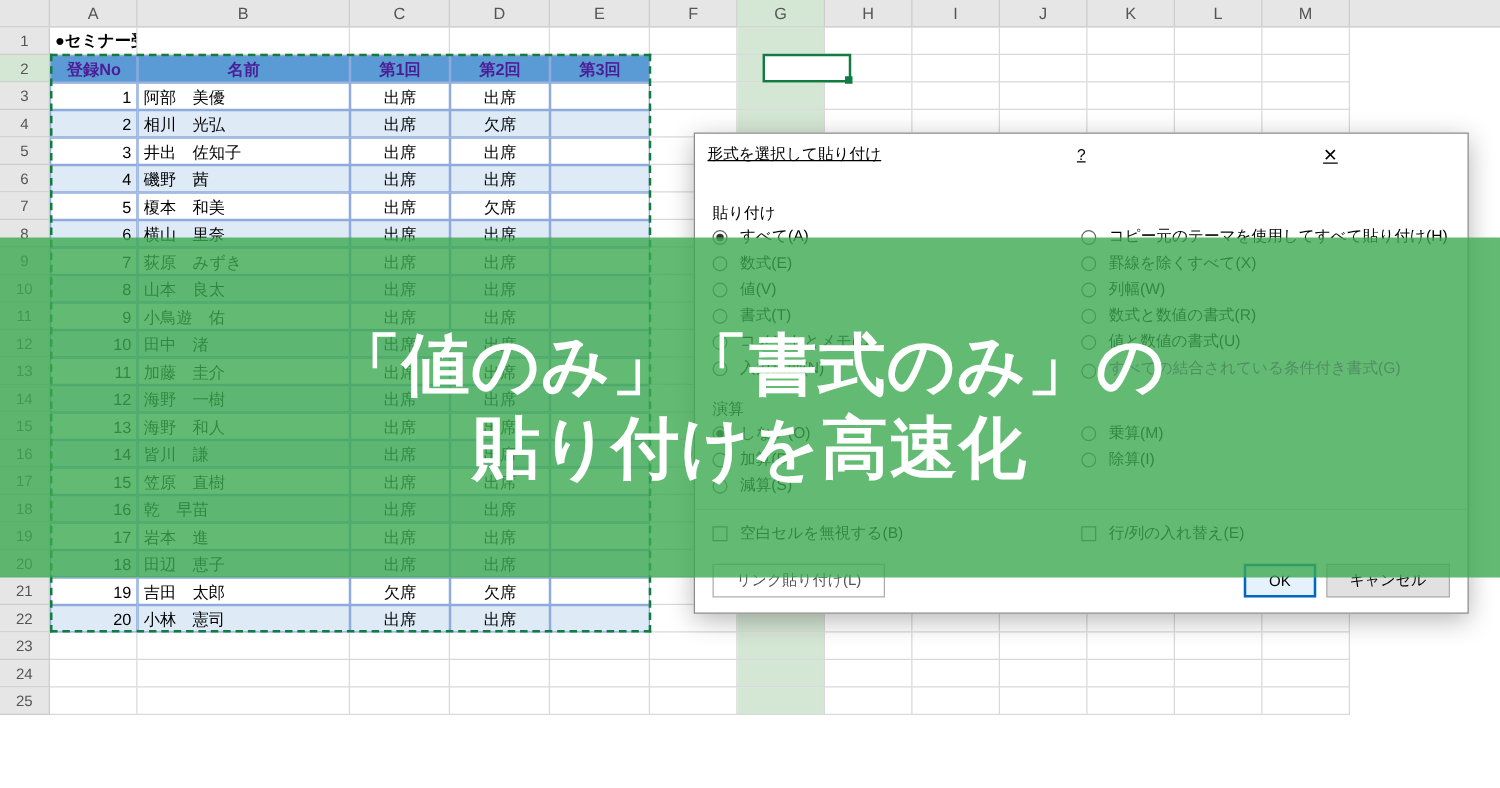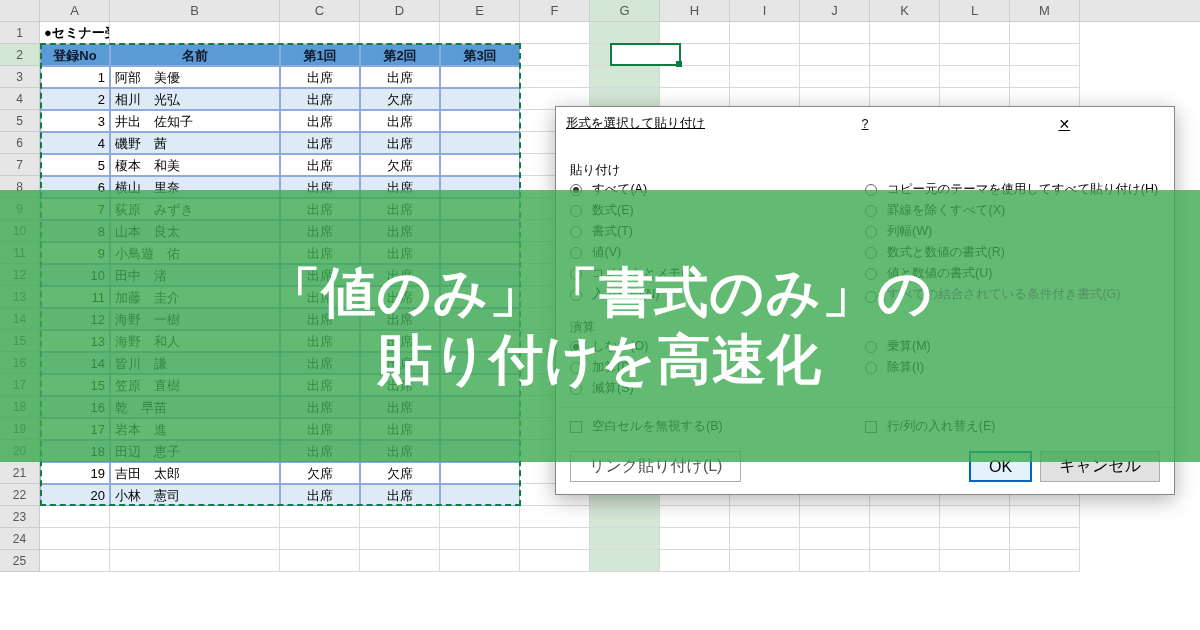--- a/index.html
+++ b/index.html
@@ -15,21 +15,21 @@
   
   
   .grid { position: relative; }
   .row { display: flex; height: 22px; }
   .row-h { width: 40px; text-align: center; font-size: 12px; color:#555; background:#e6e6e6; border-right:1px solid #ccc; border-bottom:1px solid #ccc; line-height:22px; }
   .row.sel .row-h { background:#d4e6d4; }
   .cell { border-right: 1px solid #d9d9d9; border-bottom: 1px solid #d9d9d9; font-size: 13px; line-height: 22px; padding: 0 4px; overflow: hidden; white-space: nowrap; }
   
   
   .title-cell { font-weight: bold; }
-  .hdr { background: #5b9bd5; color: #0f172a; text-align: center; font-weight: bold; border: 1px solid #8faadc; }
+  .hdr { background: #5b9bd5; color: #4c1d95; text-align: center; font-weight: bold; border: 1px solid #8faadc; }
   .tc { border: 1px solid #8faadc; }
   .band { background: #deebf7; }
   .num { text-align: right; }
   .att { text-align: center; }
   
   
   .marquee { position: absolute; border: 2px dashed #107c41; pointer-events: none; }
   
   
   .active-cell { position: absolute; border: 2px solid #107c41; background:#fff; }
@@ -46,21 +46,21 @@
   .dlg-cols { display:flex; }
   .dlg-col { flex:1; display:flex; flex-direction:column; gap:4px; }
   .radio, .check { display:flex; align-items:center; gap:10px; }
   .rad { width:12px; height:12px; border:1px solid #666; border-radius:50%; display:inline-block; position:relative; }
   .rad.on::after { content:""; position:absolute; inset:2px; background:#333; border-radius:50%; }
   .chk { width:12px; height:12px; border:1px solid #666; display:inline-block; }
   .disabled { color:#a21caf;align-items:flex-end; }
   .dlg-hr { border-top:1px solid #ddd; margin:10px -14px; }
   .dlg-btns { display:flex; gap:8px; padding: 4px 14px 12px; }
   .dlg-btns .spacer { flex:1; }
-  .btn { padding: 4px 18px; border:1px solid #adadad; background:#e1e1e1; font-size:16px; }
+  .btn { padding: 4px 18px; border:1px solid #adadad; background:#e1e1e1; font-size:12px; }
   .btn.primary { border:2px solid #0067c0; background:#e5f1fb; }
   .btn.link { background:none; border:1px solid #adadad; color:#555; }
   
   
   .overlay-band {
     position:absolute; left:0; right:0; top:190px; height:272px;
     background: rgba(60,170,80,0.80);
     display:flex; flex-direction:column; align-items:center; justify-content:center;
     color:#fff; font-weight:600; line-height:1.25;
   }
@@ -506,25 +506,25 @@
         <label class="radio">
             <span class="rad on"></span>
             <span>すべて(A)</span>
           </label>
         <label class="radio">
             <span class="rad"></span>
             <span>数式(E)</span>
           </label>
         <label class="radio">
             <span class="rad"></span>
+            <span>値(V)</span>
+          </label>
+        <label class="radio">
+            <span class="rad"></span>
             <span>書式(T)</span>
-          </label>
-        <label class="radio">
-            <span class="rad"></span>
-            <span>値(V)</span>
           </label>
         <label class="radio">
             <span class="rad"></span>
             <span>コメントとメモ(C)</span>
           </label>
         <label class="radio">
             <span class="rad"></span>
             <span>入力規則(N)</span>
           </label>
       </div>

